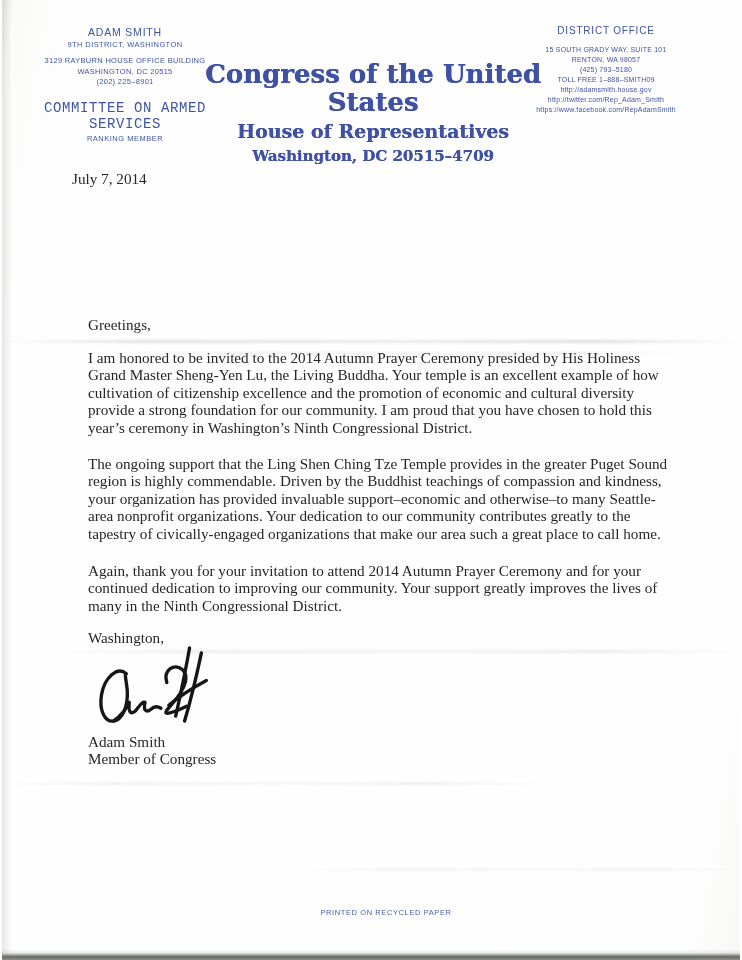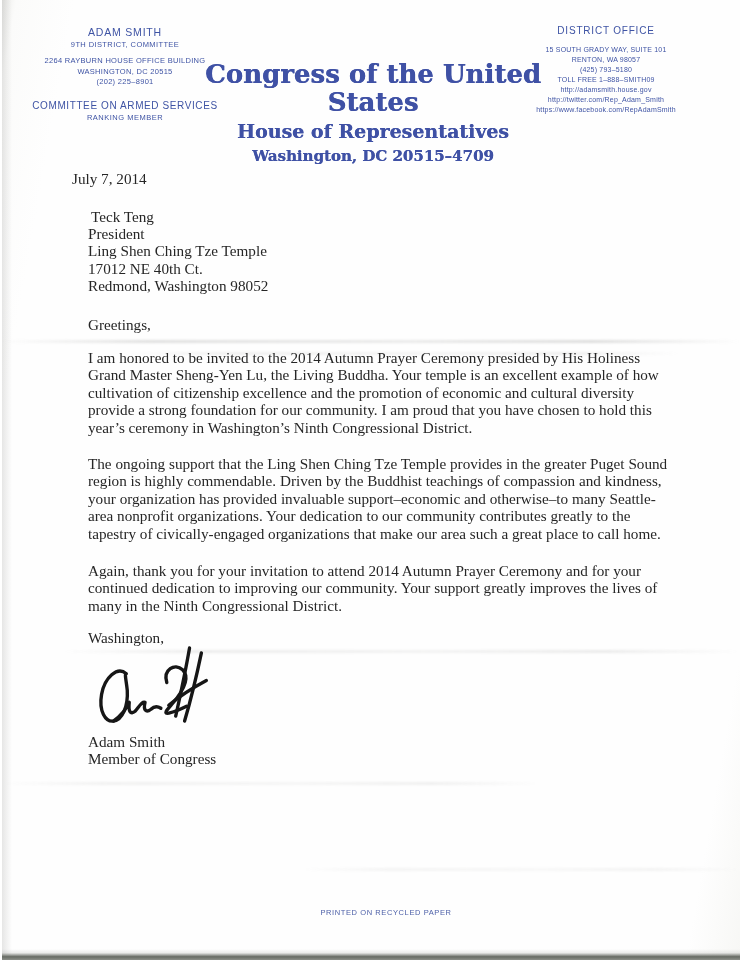--- a/index.html
+++ b/index.html
@@ -37,21 +37,21 @@
     background: linear-gradient(to right, rgba(120,120,118,0.18), rgba(120,120,118,0));
   }
   
   .lh { font-family: "Liberation Sans", sans-serif; color: #3e53a4; text-align: center; }
   .lh-left  { position: absolute; left: 28px;  top: 26px; width: 190px; }
   .lh-right { position: absolute; right: 24px; top: 25px; width: 220px; }
   .lh-center{ position: absolute; left: 196px; top: 60px; width: 350px; color: #3f51a5; }
   .lh-name       { font-size: 10.5px; letter-spacing: 0.8px; margin-bottom: 2px; font-weight: 500; }
   .lh-sub        { font-size: 7.5px; letter-spacing: 0.4px; }
   .lh-addr       { font-size: 7.5px; line-height: 10.5px; letter-spacing: 0.3px; margin-top: 7px; }
-  .lh-committee  { font-size: 10px; letter-spacing: 0.6px; margin-top: 12px; }
+  .lh-committee  { font-size: 14px; letter-spacing: 0.6px; margin-top: 12px; font-family: Liberation Mono, monospace; }
   .lh-rank       { font-size: 7.5px; letter-spacing: 0.5px; margin-top: 2px; }
   .lh-right-title{ font-size: 10px; letter-spacing: 0.8px; margin-bottom: 9px; }
   .lh-right-line { font-size: 7px; line-height: 10px; letter-spacing: 0.2px; }
   .bl { font-family: "DejaVu Serif", serif; font-weight: bold; }
   .lh-c1 { font-size: 26px; line-height: 28px; text-shadow: 0.4px 0 currentColor; }
   .lh-c2 { font-size: 19px; line-height: 24px; margin-top: 3px; text-shadow: 0.3px 0 currentColor; }
   .lh-c3 { font-size: 15px; line-height: 18px; margin-top: 4px; text-shadow: 0.3px 0 currentColor; }
   
   .body-text { font-size: 15.2px; line-height: 17.4px; color: #262626; }
   .date      { position: absolute; left: 70px; top: 170px; }
@@ -86,23 +86,23 @@
   <div class="edge-left"></div>
   <div class="streak" style="left:0; right:0; top:340px;"></div>
   <div class="streak" style="left:120px; right:60px; top:352px; opacity:0.5;"></div>
   <div class="streak" style="left:60px; right:0; top:650px; opacity:0.6;"></div>
   <div class="streak" style="left:0; right:200px; top:782px; opacity:0.45;"></div>
   <div class="streak" style="left:300px; right:0; top:868px; opacity:0.35;"></div>
   <div class="edge-bottom"></div>
 
   <div class="lh lh-left">
     <div class="lh-name">ADAM SMITH</div>
-    <div class="lh-sub">9TH DISTRICT, COMMITTEE</div>
+    <div class="lh-sub">9TH DISTRICT, WASHINGTON</div>
     <div class="lh-addr">
-      <div>2264 RAYBURN HOUSE OFFICE BUILDING</div>
+      <div>3129 RAYBURN HOUSE OFFICE BUILDING</div>
       <div>WASHINGTON, DC 20515</div>
       <div>(202) 225–8901</div>
     </div>
     <div class="lh-committee">COMMITTEE ON ARMED SERVICES</div>
     <div class="lh-rank">RANKING MEMBER</div>
   </div>
 
   <div class="lh lh-center">
     <div class="bl lh-c1">Congress of the United States</div>
     <div class="bl lh-c2">House of Representatives</div>
@@ -115,27 +115,20 @@
     <div class="lh-right-line">RENTON, WA 98057</div>
     <div class="lh-right-line">(425) 793–5180</div>
     <div class="lh-right-line">TOLL FREE 1–888–SMITH09</div>
     <div class="lh-right-line">http://adamsmith.house.gov</div>
     <div class="lh-right-line">http://twitter.com/Rep_Adam_Smith</div>
     <div class="lh-right-line">https://www.facebook.com/RepAdamSmith</div>
   </div>
 
   <div class="body-text date">July 7, 2014</div>
 
-  <div class="body-text recipient">
-    <div style="padding-left:3px;">Teck Teng</div>
-    <div>President</div>
-    <div>Ling Shen Ching Tze Temple</div>
-    <div>17012 NE 40th Ct.</div>
-    <div>Redmond, Washington 98052</div>
-  </div>
 
   <div class="body-text salutation">Greetings,</div>
 
   <div class="body-text para p1">I am honored to be invited to the 2014 Autumn Prayer Ceremony presided by His Holiness Grand Master Sheng-Yen Lu, the Living Buddha. Your temple is an excellent example of how cultivation of citizenship excellence and the promotion of economic and cultural diversity provide a strong foundation for our community. I am proud that you have chosen to hold this year’s ceremony in Washington’s Ninth Congressional District.</div>
   <div class="body-text para p2">The ongoing support that the Ling Shen Ching Tze Temple provides in the greater Puget Sound region is highly commendable. Driven by the Buddhist teachings of compassion and kindness, your organization has provided invaluable support–economic and otherwise–to many Seattle-area nonprofit organizations. Your dedication to our community contributes greatly to the tapestry of civically-engaged organizations that make our area such a great place to call home.</div>
   <div class="body-text para p3">Again, thank you for your invitation to attend 2014 Autumn Prayer Ceremony and for your continued dedication to improving our community. Your support greatly improves the lives of many in the Ninth Congressional District.</div>
 
   <div class="body-text closing">Washington,</div>
 
   <svg class="signature" viewBox="0 0 120 85" aria-label="signature">

